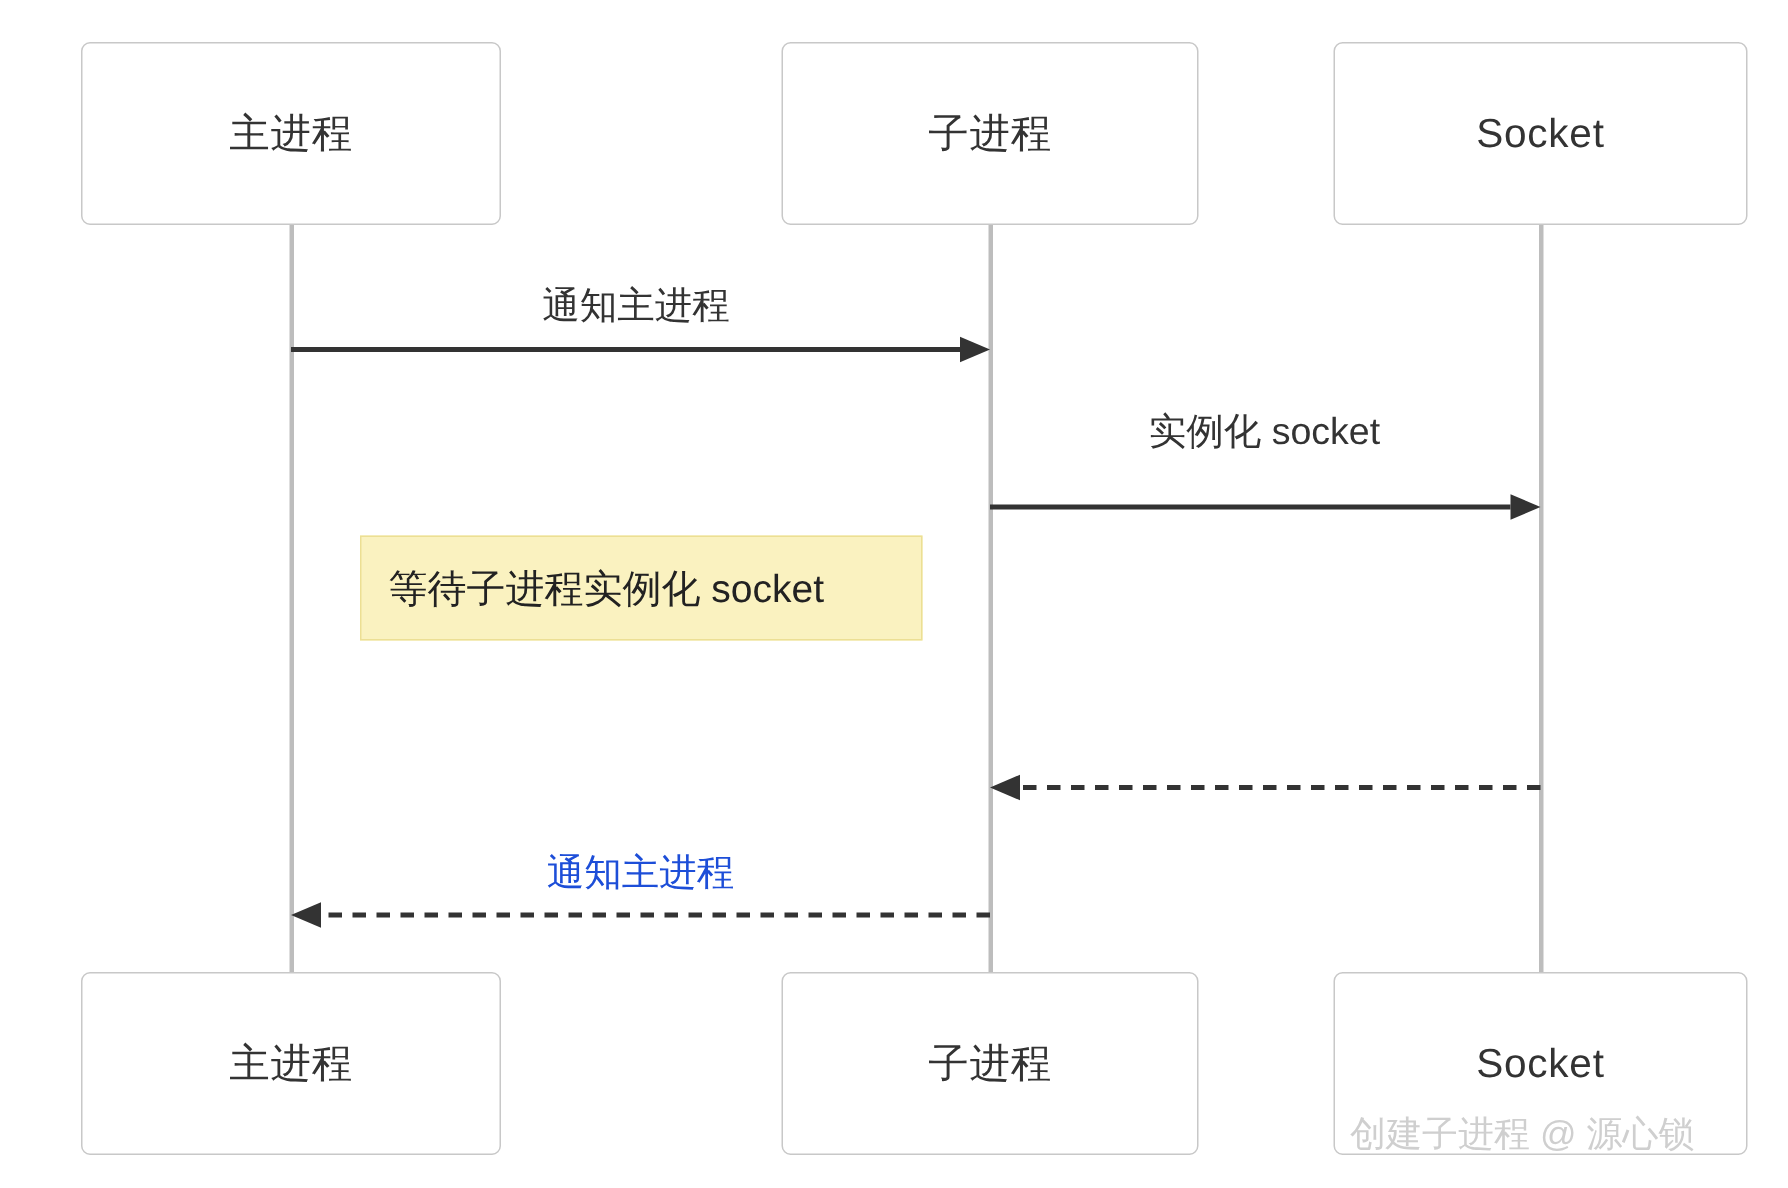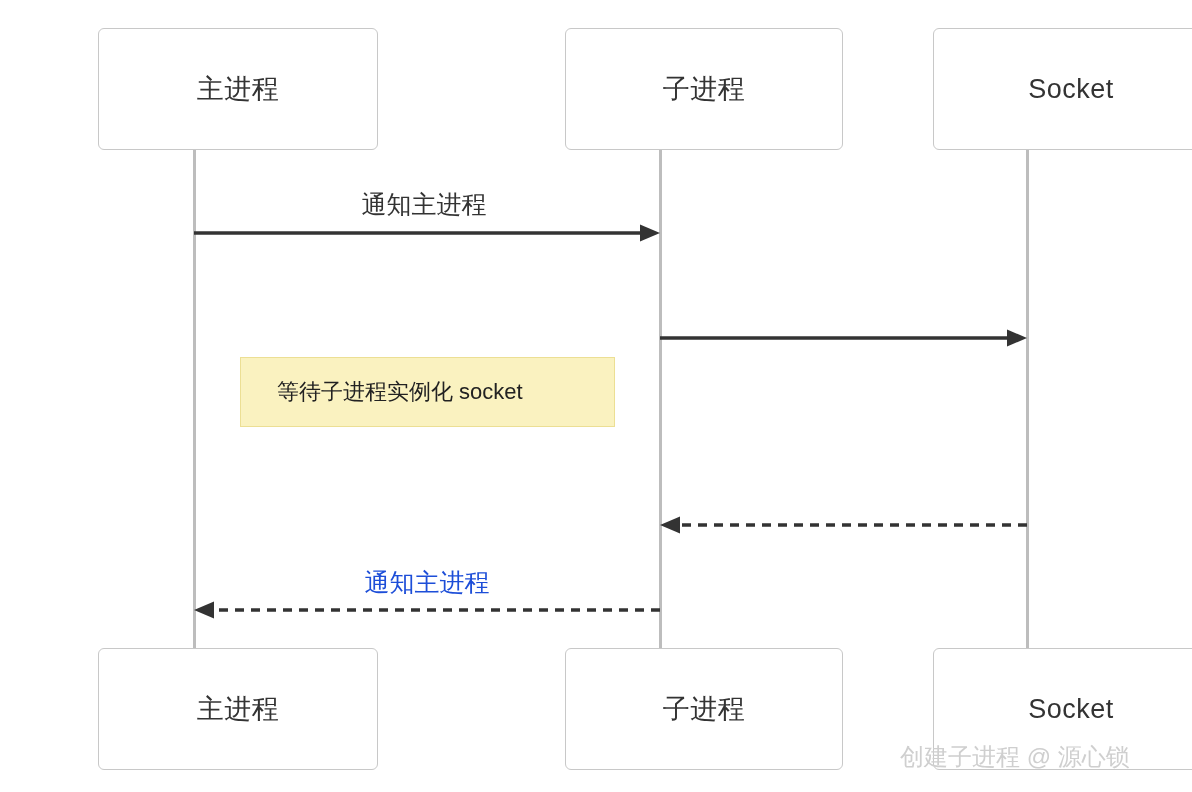--- a/index.html
+++ b/index.html
@@ -21,21 +21,20 @@
   }
   .participant-box {
     position: absolute;
     box-sizing: border-box;
     background: #ffffff;
     border: 1.6px solid #c8c8c8;
     border-radius: 6px;
     display: flex;
     align-items: center;
     justify-content: center;
-    margin-left: 44px;
   }
   .participant-label {
     font-size: 27px;
     color: #333333;
     letter-spacing: 0.5px;
     line-height: 1;
     white-space: nowrap;
   }
   .lifeline {
     position: absolute;
@@ -53,24 +52,24 @@
   .note-box {
     position: absolute;
     box-sizing: border-box;
     background: #faf2c0;
     border: 1.5px solid #ecdf94;
     display: flex;
     align-items: center;
     justify-content: flex-start;
   }
   .note-label {
-    font-size: 22px;
+    font-size: 26px;
     color: #222222;
     white-space: nowrap;
-    padding-left: 36px;
+    padding-left: 18px;
     line-height: 1;
   }
   .watermark {
     position: absolute;
     font-size: 24px;
     color: #cfcfcf;
     white-space: nowrap;
     line-height: 1;
   }
   svg.arrow-layer {
@@ -108,20 +107,21 @@
         <line x1="660" y1="338" x2="1007" y2="338" stroke="#333333" stroke-width="3.4"></line>
         <polygon points="1027,338 1007,329.5 1007,346.5" fill="#333333"></polygon>
         <line x1="1027" y1="525" x2="680" y2="525" stroke="#333333" stroke-width="3.4" stroke-dasharray="9 7"></line>
         <polygon points="660,525 680,516.5 680,533.5" fill="#333333"></polygon>
         <line x1="660" y1="610" x2="214" y2="610" stroke="#333333" stroke-width="3.4" stroke-dasharray="9 7"></line>
         <polygon points="194,610 214,601.5 214,618.5" fill="#333333"></polygon>
       </g>
   </svg>
 
   <div class="msg-label" id="msg-label-0" style="left: 424px; top: 192px; transform: translateX(-50%); color: rgb(51, 51, 51);">通知主进程</div>
+  <div class="msg-label" id="msg-label-1" style="left: 843px; top: 276px; transform: translateX(-50%); color: rgb(51, 51, 51);">实例化 socket</div>
   <div class="msg-label" id="msg-label-3" style="left: 427px; top: 570px; transform: translateX(-50%); color: #1d4ed8;">通知主进程</div>
 
   <div class="note-box" id="note-0" style="left: 240px; top: 357px; width: 375px; height: 70px; background: rgb(250, 242, 192); border-color: rgb(236, 223, 148);">
     <span class="note-label">等待子进程实例化 socket</span>
   </div>
 
   <div class="participant-box" id="bot-box-0" style="left: 54px; top: 648px; width: 280px; height: 122px;">
     <span class="participant-label">主进程</span>
   </div>
   <div class="participant-box" id="bot-box-1" style="left: 521px; top: 648px; width: 278px; height: 122px;">

